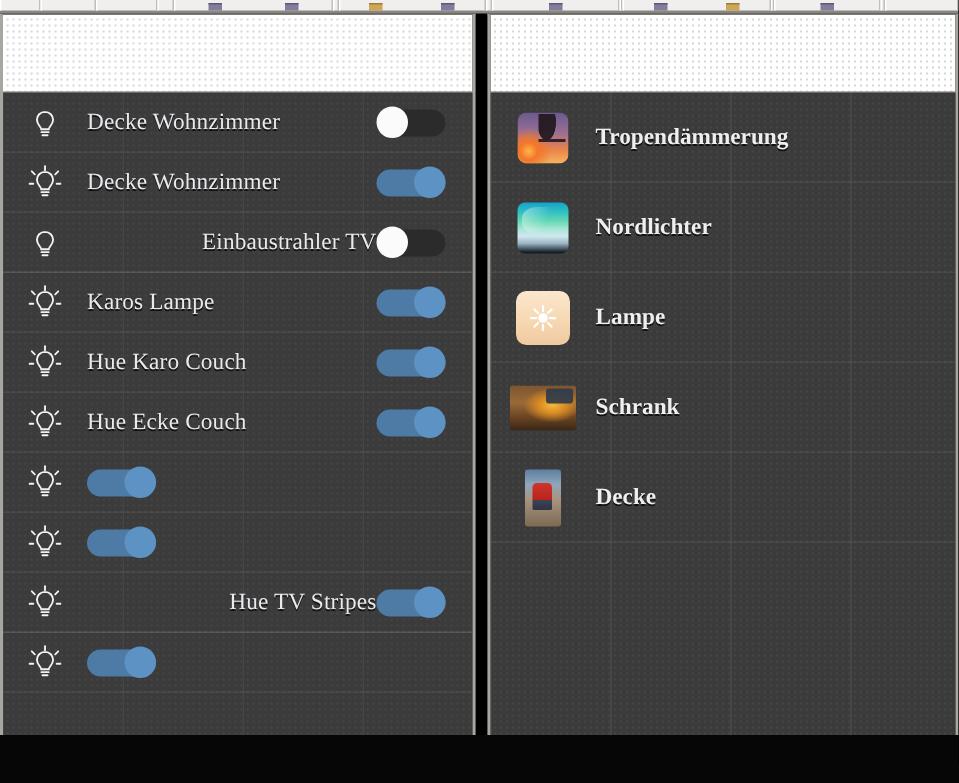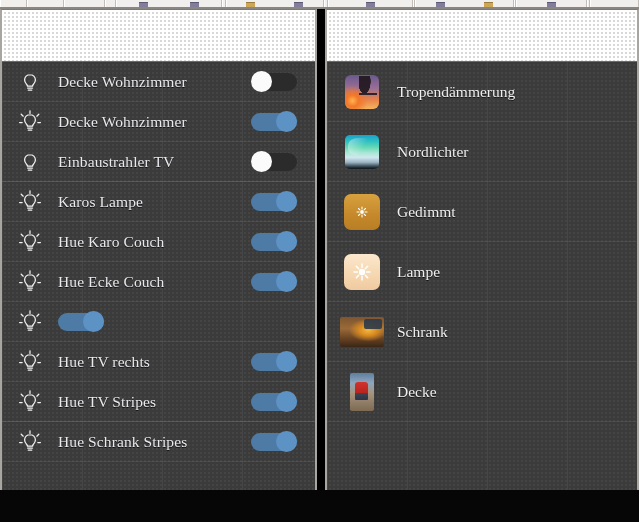--- a/index.html
+++ b/index.html
@@ -116,21 +116,21 @@
 
   
   .light-row {
     position: relative;
     height: 40px;
     display: flex;
     align-items: center;
     border-bottom: 1px solid rgba(255,255,255,.07);
     box-sizing: border-box;
   }
-  .light-row.sep-strong { border-bottom-color: rgba(255,255,255,.14); }
+  .light-row.sep-strong { border-bottom-color: rgba(255,255,255,.14); text-align: right; }
 
   .bulb-cell {
     width: 56px;
     display: flex;
     align-items: center;
     justify-content: center;
     flex: none;
   }
   .bulb-svg { display: block; }
 
@@ -187,20 +187,21 @@
   .scene-thumb {
     display: block;
     border-radius: 2px;
     overflow: hidden;
   }
   .scene-label {
     color: #efefef;
     font-size: 15.5px;
     white-space: nowrap;
     text-shadow: 0 1px 0 rgba(0,0,0,.7);
+    font-weight: bold;
   }
 
   
   .th-tropic {
     width: 34px; height: 34px; border-radius: 6px;
     background:
       radial-gradient(circle at 22% 76%, #ffb44b 0%, #f2772a 16%, transparent 42%),
       linear-gradient(to bottom, #6a5a8e 0%, #9a6f94 40%, #e8824a 72%, #f6b45e 100%);
     position: relative;
   }
@@ -446,21 +447,20 @@
             <path d="M11 4.6c-3.1 0-5.4 2.4-5.4 5.3 0 2.1 1.2 3.5 2.1 4.6.5.6.8 1.1.8 1.7h5c0-.6.3-1.1.8-1.7.9-1.1 2.1-2.5 2.1-4.6 0-2.9-2.3-5.3-5.4-5.3z"></path>
             <line x1="8.6" y1="18.1" x2="13.4" y2="18.1"></line>
             <line x1="9.3" y1="20.2" x2="12.7" y2="20.2"></line>
             <line x1="11" y1="3.5" x2="11" y2="0.8"></line>
             <line x1="4.2" y1="6.2" x2="2.2" y2="4.2"></line>
             <line x1="17.8" y1="6.2" x2="19.8" y2="4.2"></line>
             <line x1="3.2" y1="12.5" x2="0.6" y2="12.5"></line>
             <line x1="18.8" y1="12.5" x2="21.4" y2="12.5"></line>
           </svg>
         </div>
-        <div class="light-label">Hue TV rechts</div>
         <div class="switch on">
           <div class="sw-track"></div>
           <div class="sw-knob"></div>
         </div>
       </div>
       <div class="light-row sep-strong">
         <div class="bulb-cell">
           <svg class="bulb-svg" width="22" height="24" viewBox="0 0 22 24" fill="none" stroke="#f2f2f2" stroke-width="1.25" stroke-linecap="round">
             <path d="M11 4.6c-3.1 0-5.4 2.4-5.4 5.3 0 2.1 1.2 3.5 2.1 4.6.5.6.8 1.1.8 1.7h5c0-.6.3-1.1.8-1.7.9-1.1 2.1-2.5 2.1-4.6 0-2.9-2.3-5.3-5.4-5.3z"></path>
             <line x1="8.6" y1="18.1" x2="13.4" y2="18.1"></line>
@@ -484,21 +484,20 @@
             <path d="M11 4.6c-3.1 0-5.4 2.4-5.4 5.3 0 2.1 1.2 3.5 2.1 4.6.5.6.8 1.1.8 1.7h5c0-.6.3-1.1.8-1.7.9-1.1 2.1-2.5 2.1-4.6 0-2.9-2.3-5.3-5.4-5.3z"></path>
             <line x1="8.6" y1="18.1" x2="13.4" y2="18.1"></line>
             <line x1="9.3" y1="20.2" x2="12.7" y2="20.2"></line>
             <line x1="11" y1="3.5" x2="11" y2="0.8"></line>
             <line x1="4.2" y1="6.2" x2="2.2" y2="4.2"></line>
             <line x1="17.8" y1="6.2" x2="19.8" y2="4.2"></line>
             <line x1="3.2" y1="12.5" x2="0.6" y2="12.5"></line>
             <line x1="18.8" y1="12.5" x2="21.4" y2="12.5"></line>
           </svg>
         </div>
-        <div class="light-label">Hue Schrank Stripes</div>
         <div class="switch on">
           <div class="sw-track"></div>
           <div class="sw-knob"></div>
         </div>
       </div>
     </div>
 </div>
 
 <div class="panel" id="panel-scenes">
   <div class="panel-header">
@@ -509,38 +508,20 @@
         <div class="scene-thumb-cell">
           <div class="scene-thumb th-tropic"></div>
         </div>
         <div class="scene-label">Tropendämmerung</div>
       </div>
       <div class="scene-row">
         <div class="scene-thumb-cell">
           <div class="scene-thumb th-aurora"></div>
         </div>
         <div class="scene-label">Nordlichter</div>
-      </div>
-      <div class="scene-row">
-        <div class="scene-thumb-cell">
-          <div class="scene-thumb th-dim">
-            <svg width="22" height="22" viewBox="0 0 22 22" fill="none" stroke="#ffffff" stroke-width="1.1" stroke-linecap="round">
-              <circle cx="11" cy="11" r="1.9" fill="#ffffff" stroke="none"></circle>
-              <line x1="14.0" y1="11.0" x2="16.0" y2="11.0"></line>
-              <line x1="13.1" y1="13.1" x2="14.5" y2="14.5"></line>
-              <line x1="11.0" y1="14.0" x2="11.0" y2="16.0"></line>
-              <line x1="8.9" y1="13.1" x2="7.5" y2="14.5"></line>
-              <line x1="8.0" y1="11.0" x2="6.0" y2="11.0"></line>
-              <line x1="8.9" y1="8.9" x2="7.5" y2="7.5"></line>
-              <line x1="11.0" y1="8.0" x2="11.0" y2="6.0"></line>
-              <line x1="13.1" y1="8.9" x2="14.5" y2="7.5"></line>
-            </svg>
-          </div>
-        </div>
-        <div class="scene-label">Gedimmt</div>
       </div>
       <div class="scene-row">
         <div class="scene-thumb-cell">
           <div class="scene-thumb th-bright">
             <svg width="22" height="22" viewBox="0 0 22 22" fill="none" stroke="#ffffff" stroke-width="1.5" stroke-linecap="round">
               <circle cx="11" cy="11" r="3.2" fill="#ffffff" stroke="none"></circle>
               <line x1="15.6" y1="11.0" x2="19.0" y2="11.0"></line>
               <line x1="14.3" y1="14.3" x2="16.7" y2="16.7"></line>
               <line x1="11.0" y1="15.6" x2="11.0" y2="19.0"></line>
               <line x1="7.7" y1="14.3" x2="5.3" y2="16.7"></line>

